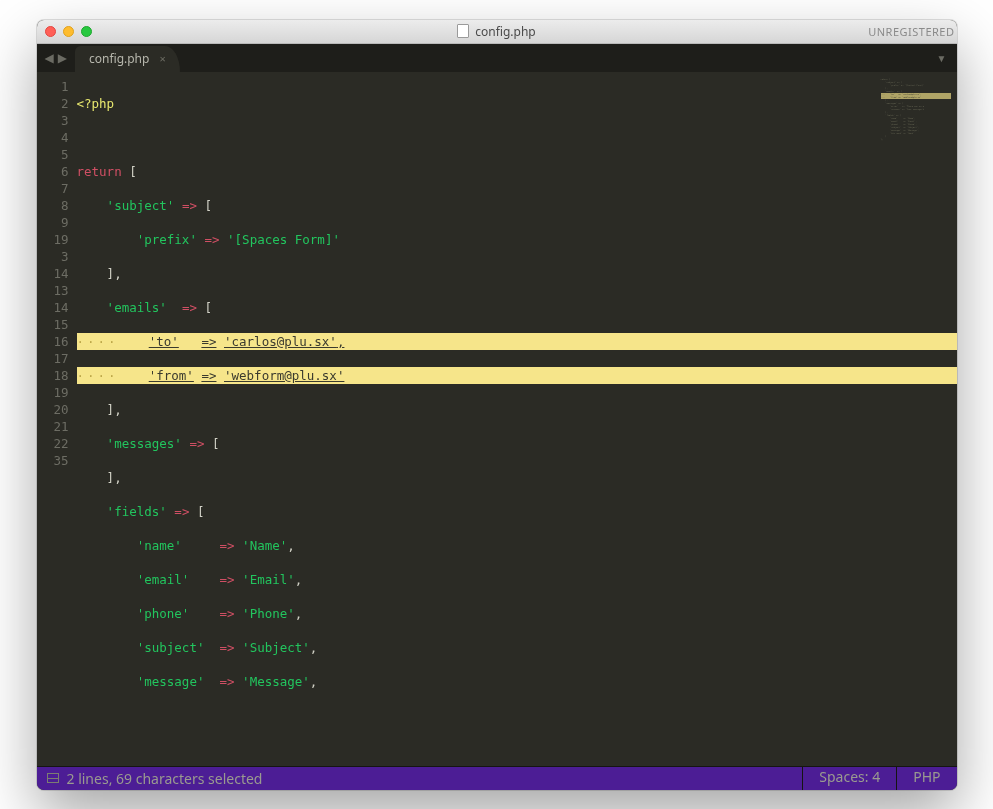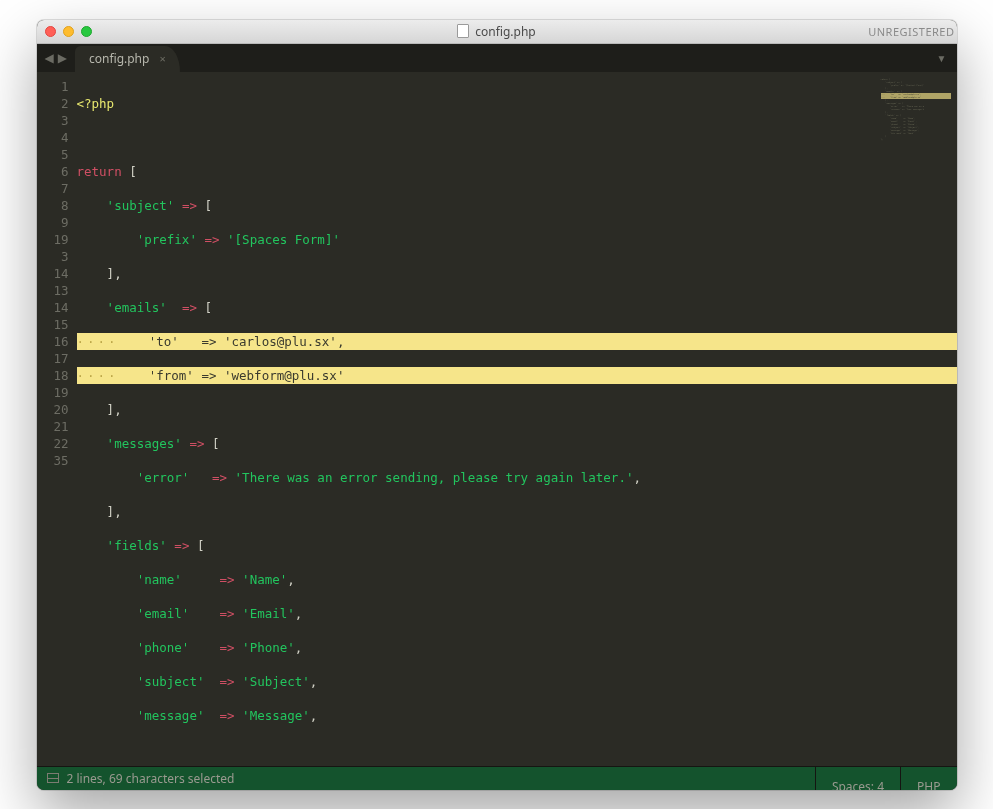--- a/index.html
+++ b/index.html
@@ -112,60 +112,60 @@
   }
   .code .row { height: 17px; display: block; }
   .kw   { color: #d04f64; }       
   .tag  { color: #e8e86e; }       
   .str  { color: #22c55e; }
   .brak { color: #d1d1c6; }
   .arr  { color: #d04f64; }
   .row.sel {
     background: #f6e58a;
   }
-  .row.sel .str, .row.sel .arr, .row.sel .brak { color: #3a3a2e; }
+  .row.sel .str, .row.sel .arr, .row.sel .brak { color: #3a3a2e; text-decoration: underline; }
   .row.sel .dots { color: #bda749; letter-spacing: 3px; }
 
   .minimap {
     position: absolute;
     top: 6px; right: 6px;
     width: 70px;
     pointer-events: none;
     font-family: monospace;
     font-size: 2px;
     line-height: 3px;
     color: #88886e;
     opacity: 0.65;
     white-space: pre;
   }
   .minimap .mm-sel { background: #f6e58a; color: #3a3a2e; }
 
   
   .statusbar {
     height: 24px;
-    background: #14532d;
+    background: #4c1d95;
     border-top: 1px solid #151512;
     display: flex;
     align-items: center;
     color: #9a9a90;
-    font-size: 12px;
+    font-size: 14px;
     flex-shrink: 0;
   }
   .status-left { display: flex; align-items: center; gap: 8px; padding: 0 10px; flex: 1; }
   .panel-icon {
     width: 12px; height: 10px; border: 1px solid #7c7c72; position: relative;
   }
   .panel-icon::after {
     content: ""; position: absolute; left: 0; right: 0; bottom: 0; height: 3px; border-top: 1px solid #7c7c72;
   }
   .status-cell {
     border-left: 1px solid #151512;
     height: 100%;
-    display: flex; align-items: flex-start;
-    padding: 12px 16px;
+    display: flex; align-items: flex-end;
+    padding: 4px 16px;
   }
 </style>
 </head>
 <body>
 
 <div class="window">
 
   <div class="titlebar">
     <div class="traffic">
       <div class="dot red"></div>
@@ -225,21 +225,20 @@
 <span class="row"></span>
 <span class="row"><span class="kw">return</span><span class="brak"> [</span></span>
 <span class="row">    <span class="str">'subject'</span> <span class="arr">=&gt;</span> <span class="brak">[</span></span>
 <span class="row">        <span class="str">'prefix'</span> <span class="arr">=&gt;</span> <span class="str">'[Spaces Form]'</span></span>
 <span class="row">    <span class="brak">],</span></span>
 <span class="row">    <span class="str">'emails'</span>  <span class="arr">=&gt;</span> <span class="brak">[</span></span>
 <span class="row sel"><span class="dots">····</span>    <span class="str">'to'</span>   <span class="arr">=&gt;</span> <span class="str">'carlos@plu.sx'</span><span class="brak">,</span></span>
 <span class="row sel"><span class="dots">····</span>    <span class="str">'from'</span> <span class="arr">=&gt;</span> <span class="str">'webform@plu.sx'</span></span>
 <span class="row">    <span class="brak">],</span></span>
 <span class="row">    <span class="str">'messages'</span> <span class="arr">=&gt;</span> <span class="brak">[</span></span>
-<span class="row">        <span class="str">'error'</span>   <span class="arr">=&gt;</span> <span class="str">'There was an error sending, please try again later.'</span><span class="brak">,</span></span>
 <span class="row">    <span class="brak">],</span></span>
 <span class="row">    <span class="str">'fields'</span> <span class="arr">=&gt;</span> <span class="brak">[</span></span>
 <span class="row">        <span class="str">'name'</span>     <span class="arr">=&gt;</span> <span class="str">'Name'</span><span class="brak">,</span></span>
 <span class="row">        <span class="str">'email'</span>    <span class="arr">=&gt;</span> <span class="str">'Email'</span><span class="brak">,</span></span>
 <span class="row">        <span class="str">'phone'</span>    <span class="arr">=&gt;</span> <span class="str">'Phone'</span><span class="brak">,</span></span>
 <span class="row">        <span class="str">'subject'</span>  <span class="arr">=&gt;</span> <span class="str">'Subject'</span><span class="brak">,</span></span>
 <span class="row">        <span class="str">'message'</span>  <span class="arr">=&gt;</span> <span class="str">'Message'</span><span class="brak">,</span></span>
 
 
 

